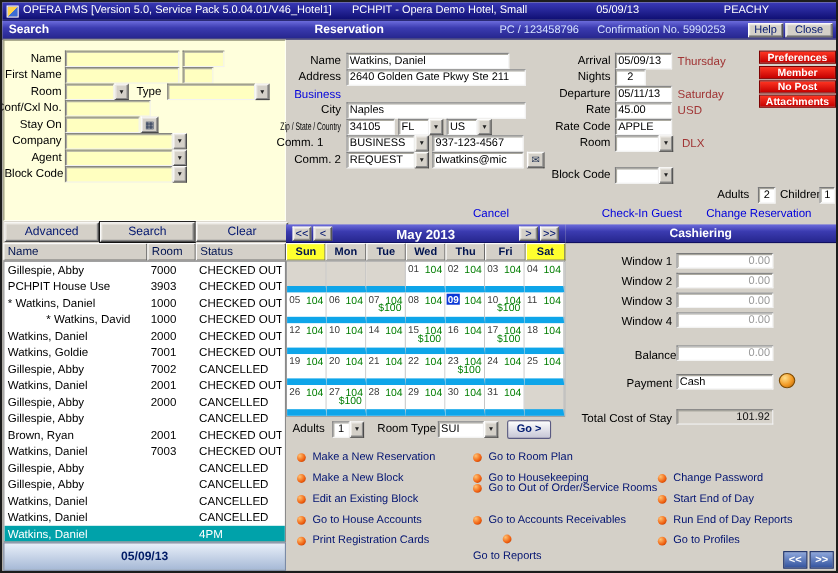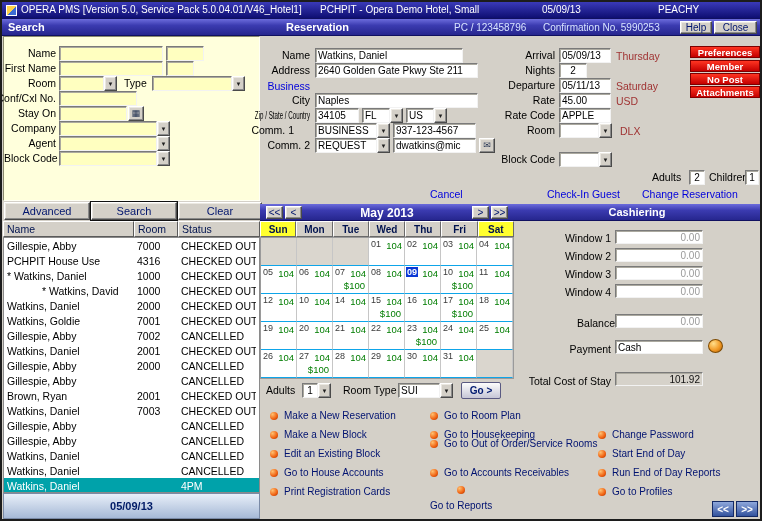--- a/index.html
+++ b/index.html
@@ -32,21 +32,21 @@
 .tc{padding:0 3px;white-space:nowrap;overflow:hidden}
 .footer{background:linear-gradient(180deg,#E8EFF9,#A6B9D6);border:1px solid #7A8AA6;color:#001B66;font-weight:bold;font-size:11px;display:flex;align-items:center;justify-content:center}
 .link{color:#0000DC;font-size:10.5px;white-space:nowrap;cursor:pointer}
 .maroon{color:#A03434;font-size:10.5px;white-space:nowrap}
 .redbtn{background:linear-gradient(180deg,#FF3522,#C40000);border:1px solid #7E0000;color:#FFF;font-weight:bold;font-size:9.5px;display:flex;align-items:center;justify-content:center;white-space:nowrap}
 .lblz{transform:scaleX(0.62);transform-origin:100% 50%;font-size:10px}
 .dayrow{display:flex}
 .dayhdr{flex:1;height:16px;background:#D4D0C8;border:1px solid;border-color:#FFF #6A6A6A #6A6A6A #FFF;font-size:10px;font-weight:bold;color:#00134F;display:flex;align-items:center;justify-content:center}
 .dayhdr.we{background:#FFFF2E}
 .calgrid{display:grid;grid-template-columns:repeat(7,36px);grid-auto-rows:28px;background:#FFF;border:1px solid #9A9A9A}
-.ccell{position:relative;border-right:1px solid #C6C6C6;border-bottom:1px solid #0ea5e9;background:#FFF}
+.ccell{position:relative;border-right:1px solid #C6C6C6;border-bottom:6px solid #0ea5e9;background:#FFF}
 .ccell.empty{background:#DAD6CE}
 .cdate{position:absolute;left:1px;top:1px;font-size:9px;color:#3A3A3A;padding:0 1px;line-height:10px}
 .cdate.today{background:#0A38D6;color:#FFF;font-weight:bold}
 .crate{position:absolute;right:2px;top:2px;font-size:9.5px;color:#007D00}
 .crate2{position:absolute;right:3px;bottom:2px;font-size:9.5px;color:#007D00}
 .gobtn{background:linear-gradient(180deg,#FDFDFD,#C6C6D6);border:1px solid #5A5A82;border-radius:2px;color:#001A70;font-weight:bold;font-size:10px;display:flex;align-items:center;justify-content:center}
 .money{width:15px;height:14px;border-radius:50%;background:radial-gradient(circle at 35% 30%,#FFDE8A,#F29A26 55%,#B05F04);border:1px solid #7E4A00}
 .qlink{position:absolute;display:flex;align-items:center;gap:6px;cursor:pointer}
 .bullet{width:8px;height:8px;border-radius:50%;background:radial-gradient(circle at 32% 30%,#FFC070,#F06010 60%,#9E2E00);flex:0 0 8px}
 .qlink .txt{font-size:10px;color:#001270;white-space:nowrap}
@@ -123,21 +123,21 @@
   <div class="abs th" style="left:132px;top:219px;width:44px;height:16px">Room</div>
   <div class="abs th" style="left:176px;top:219px;width:82px;height:16px">Status</div>
   <div class="abs listbody" style="left:1px;top:235px;width:257px;height:256px">
       <div class="trow">
         <div class="tc" style="width: 130px;">Gillespie, Abby</div>
         <div class="tc" style="width: 44px;">7000</div>
         <div class="tc" style="width: 78px;">CHECKED OUT</div>
       </div>
       <div class="trow">
         <div class="tc" style="width: 130px;">PCHPIT House Use</div>
-        <div class="tc" style="width: 44px;">4316</div>
+        <div class="tc" style="width: 44px;">3903</div>
         <div class="tc" style="width: 78px;">CHECKED OUT</div>
       </div>
       <div class="trow">
         <div class="tc" style="width: 130px;">* Watkins, Daniel</div>
         <div class="tc" style="width: 44px;">1000</div>
         <div class="tc" style="width: 78px;">CHECKED OUT</div>
       </div>
       <div class="trow">
         <div class="tc" style="width: 130px; padding-left: 38px;">* Watkins, David</div>
         <div class="tc" style="width: 44px;">1000</div>

